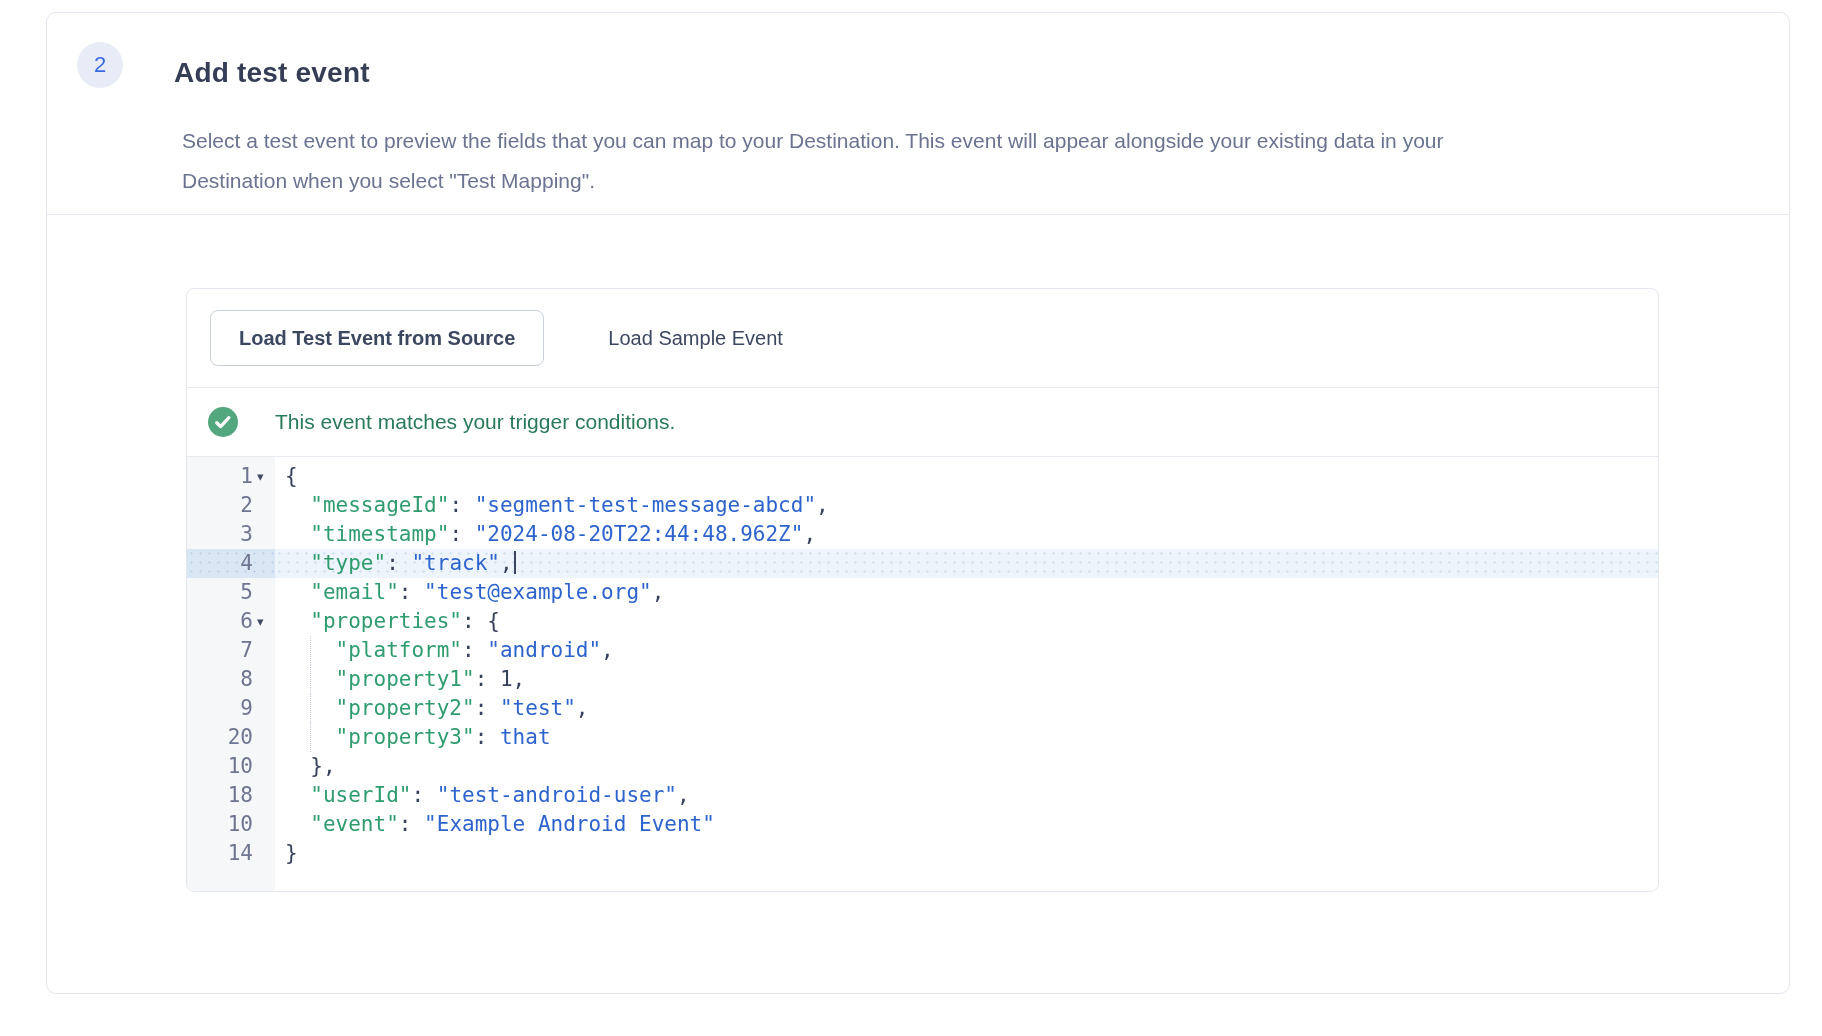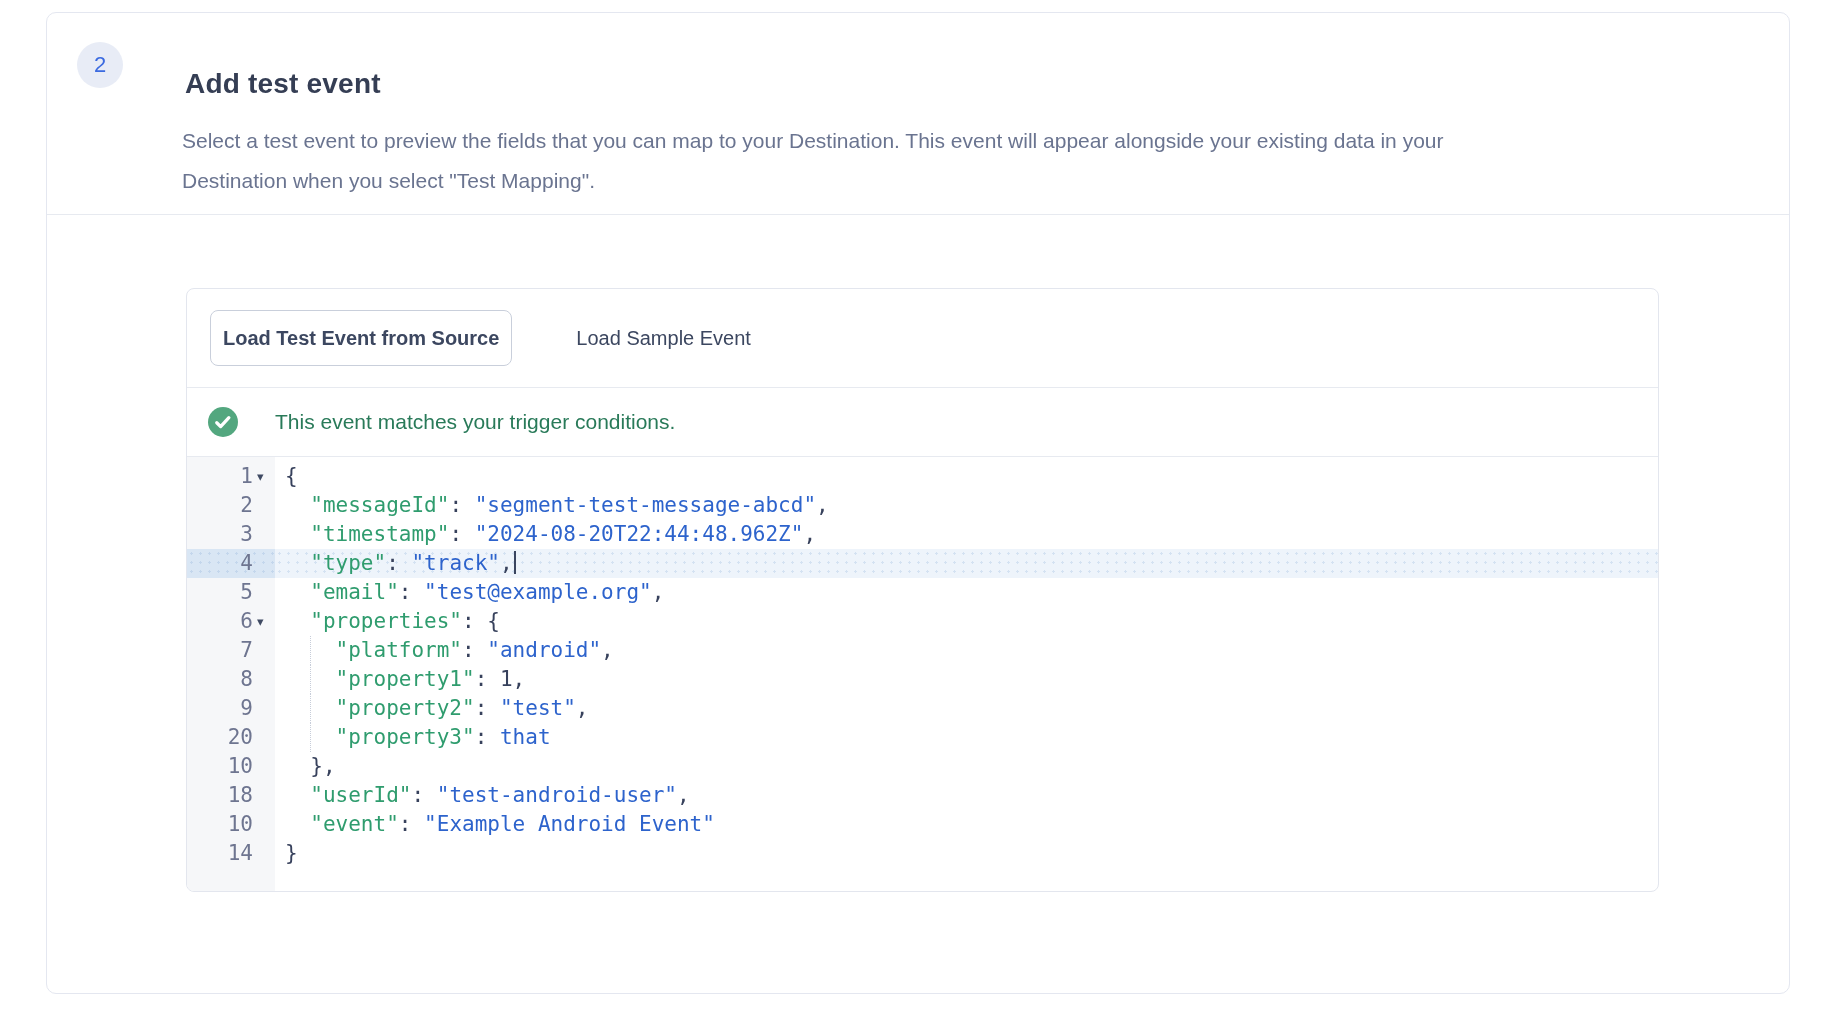--- a/index.html
+++ b/index.html
@@ -20,38 +20,38 @@
     position:absolute;left:46px;top:12px;width:1744px;height:982px;
     background:#fff;border:1px solid var(--card_border);border-radius:10px;
   }
   .step-badge{
     position:absolute;left:30px;top:29px;width:46px;height:46px;border-radius:50%;
     background:var(--step_badge_bg);color:var(--step_badge_text);
     display:flex;align-items:center;justify-content:center;
     font-size:22px;font-weight:500;
   }
   .step-title{
-    position:absolute;left:127px;top:44px;margin:11px;
+    position:absolute;left:127px;top:44px;margin:0;
     font-size:28px;font-weight:700;color:var(--heading);letter-spacing:.2px;
   }
   .step-desc{
     position:absolute;left:127px;top:100px;width:1330px;margin:8px;
     font-size:21px;line-height:40px;color:var(--body_text);
   }
   .divider-h{position:absolute;left:0;right:0;top:201px;height:1px;background:var(--divider);}
   .test-event-panel{
     position:absolute;left:139px;top:275px;width:1473px;height:604px;
     border:1px solid #e3e6ee;border-radius:8px;overflow:hidden;background:#fff;
   }
   .btn-row{
     height:99px;display:flex;align-items:center;padding-left:23px;
     border-bottom:1px solid var(--divider);
   }
   .btn-outline{
-    height:56px;padding:0 12px;background:#fff;cursor:pointer;
+    height:56px;padding:0 28px;background:#fff;cursor:pointer;
     border:1px solid var(--button_border);border-radius:8px;
     font-family:"Liberation Sans", sans-serif;
     font-size:20px;font-weight:600;color:var(--button_text);
   }
   .btn-plain{
     margin-left:58px;background:none;border:none;cursor:pointer;
     font-family:"Liberation Sans", sans-serif;
     font-size:20px;font-weight:500;color:var(--button_text);
   }
   .status-row{

